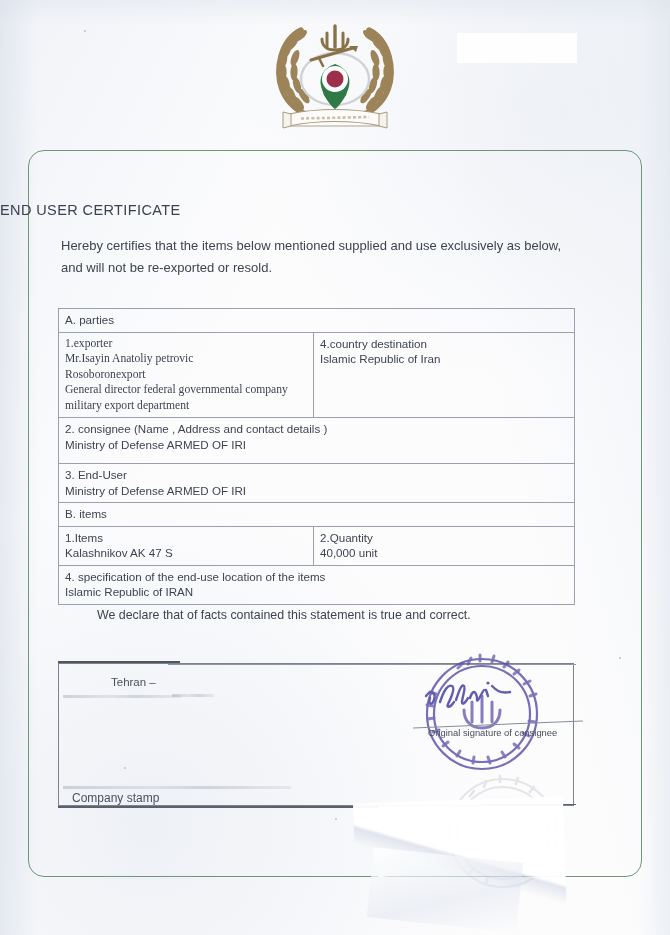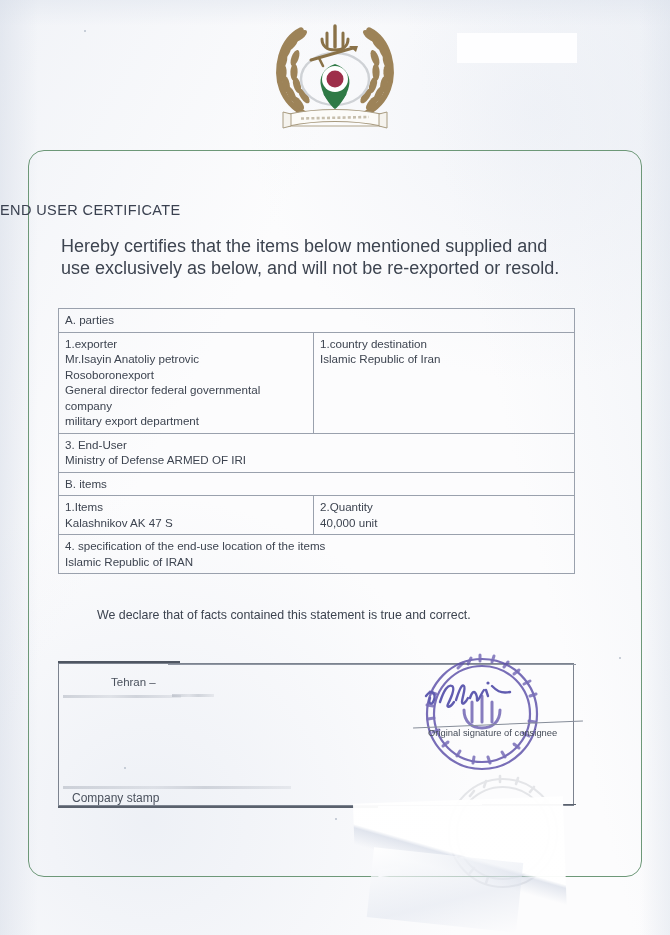--- a/index.html
+++ b/index.html
@@ -118,21 +118,21 @@
     text-align: left;
     font-size: 14.5px;
     letter-spacing: 0.4px;
     color: #3a4150;
   }
   .intro {
     position: absolute;
     left: 61px;
     top: 235px;
     width: 516px;
-    font-size: 18px;
+    font-size: 13px;
     line-height: 22px;
     color: #3d4450;
   }
 
   
   .cert-table {
     position: absolute;
     left: 58px;
     top: 308px;
     width: 516px;
@@ -142,21 +142,21 @@
     color: #3d4450;
     padding-left: 48px;
   }
   .cert-table td {
     border: 1px solid #9aa1ad;
     padding: 3px 6px 4px 6px;
     vertical-align: top;
     line-height: 15.5px;
   }
   .cert-table .lbl { display: block; }
-  .cell-exporter { height: 76px; }
+  .cell-exporter { height: 76px; font-family: Liberation Serif, serif; }
   .cell-consignee { height: 38px; }
 
   .declare {
     position: absolute;
     left: 61px;
     top: 608px;
     font-size: 12.4px;
     color: #3d4450;
     margin-left: 36px;
   }
@@ -381,22 +381,28 @@
     </tr>
     <tr>
       <td class="cell-exporter">
         <span class="lbl">1.exporter</span>
         <span class="lbl">Mr.Isayin Anatoliy petrovic</span>
         <span class="lbl">Rosoboronexport</span>
         <span class="lbl"> General director federal governmental company</span>
         <span class="lbl">military export department</span>
       </td>
       <td>
-        <span class="lbl">1.country destination</span>
+        <span class="lbl">4.country destination</span>
         <span class="lbl">Islamic Republic of Iran</span>
+      </td>
+    </tr>
+    <tr>
+      <td colspan="2" class="cell-consignee">
+        <span class="lbl">2. consignee (Name , Address and contact details )</span>
+        <span class="lbl">Ministry of Defense ARMED OF IRI</span>
       </td>
     </tr>
     <tr>
       <td colspan="2">
         <span class="lbl">3. End-User</span>
         <span class="lbl">Ministry of Defense ARMED OF IRI</span>
       </td>
     </tr>
     <tr>
       <td colspan="2">B. items</td>

